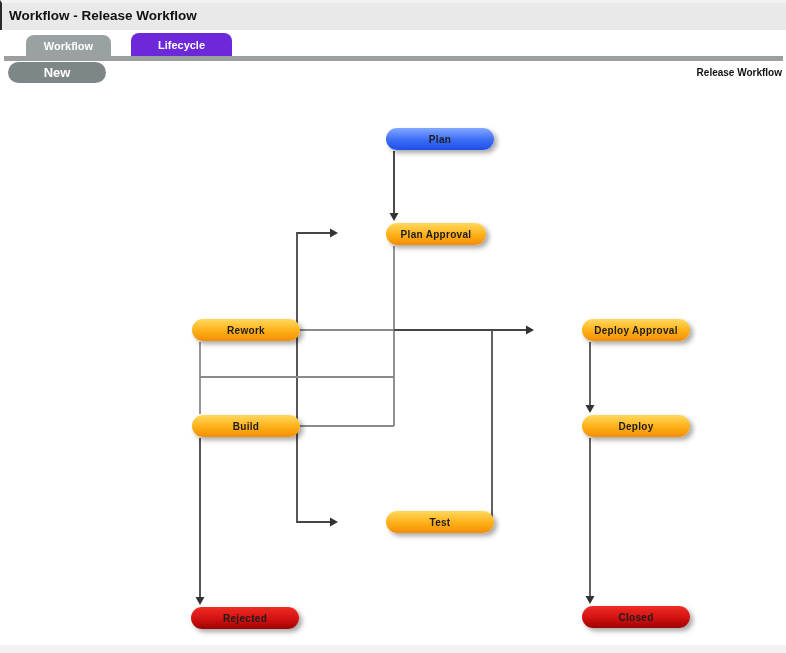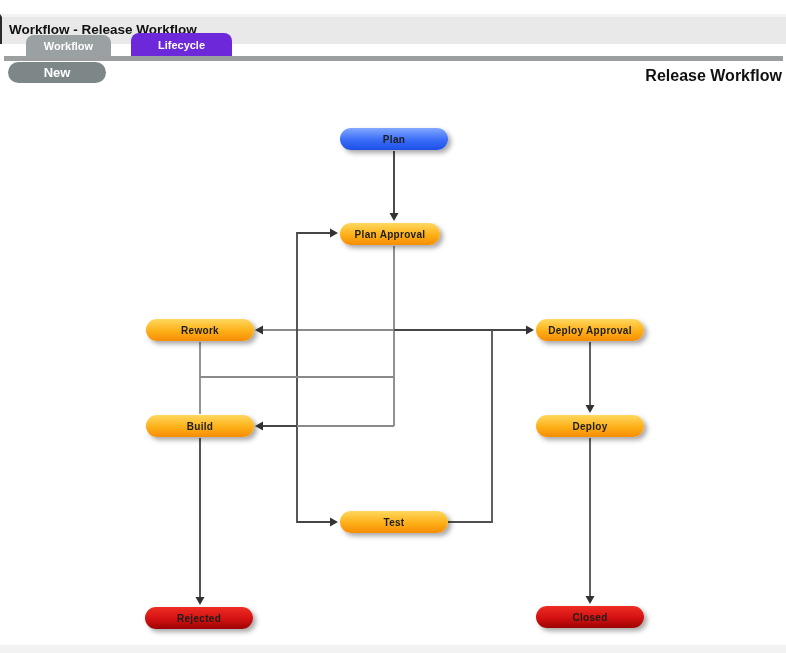--- a/index.html
+++ b/index.html
@@ -2,43 +2,43 @@
 <html><head>
 <meta charset="utf-8">
 <style>
   html,body{margin:0;padding:0;}
   body{font-family:"Liberation Sans","DejaVu Sans",sans-serif;background:#fff;}
   .page{position:relative;width:786px;height:653px;background:#ffffff;overflow:hidden;}
 
   
   .titlebar{position:absolute;left:0;top:0;width:786px;height:30px;
     background:#e9e9e9;border-top:3px solid #f2f2f2;border-left:2px solid #2a2a2a;
-    box-sizing:border-box;margin-top:14px;}
+    box-sizing:border-box;}
   .titlebar .title{position:absolute;left:7px;top:5px;font-size:13.5px;font-weight:bold;color:#111;}
 
   
   .tab{position:absolute;border-radius:8px 8px 0 0;color:#ffffff;font-weight:bold;
     font-size:11px;text-align:center;cursor:pointer;}
   .tab-workflow{left:26px;top:35px;width:85px;height:21px;line-height:22px;background:#99a1a2;}
   .tab-lifecycle{left:131px;top:33px;width:101px;height:23px;line-height:25px;background:#6d28d9;}
   .grayband{position:absolute;left:4px;top:56px;width:779px;height:5px;background:#9c9fa0;}
 
   
   .newbtn{position:absolute;left:8px;top:62px;width:98px;height:21px;border-radius:11px;
     background:#7e8788;color:#fff;font-weight:bold;font-size:13px;text-align:center;
     line-height:21px;cursor:pointer;}
-  .ctx{position:absolute;right:4px;top:67px;font-size:16px;font-weight:bold;color:#111;}
+  .ctx{position:absolute;right:4px;top:67px;font-size:10px;font-weight:bold;color:#111;}
 
   
   .canvas{position:absolute;left:0;top:0;width:786px;height:653px;}
   svg.edges{position:absolute;left:0;top:0;}
   .node{position:absolute;width:108px;height:22px;border-radius:11px;
     display:flex;align-items:center;justify-content:center;
     font-size:10px;font-weight:bold;color:#1d1d1d;letter-spacing:.3px;
-    box-shadow:3px 3px 5px rgba(0,0,0,.35);cursor:pointer;}
+    box-shadow:3px 3px 5px rgba(0,0,0,.35);cursor:pointer;margin-left:46px;}
 
   .footer{position:absolute;left:0;bottom:0;width:786px;height:8px;background:#f2f2f2;}
 </style>
 </head>
 <body>
 
 <div class="page">
 
   <div class="titlebar">
     <span class="title">Workflow - Release Workflow</span>

